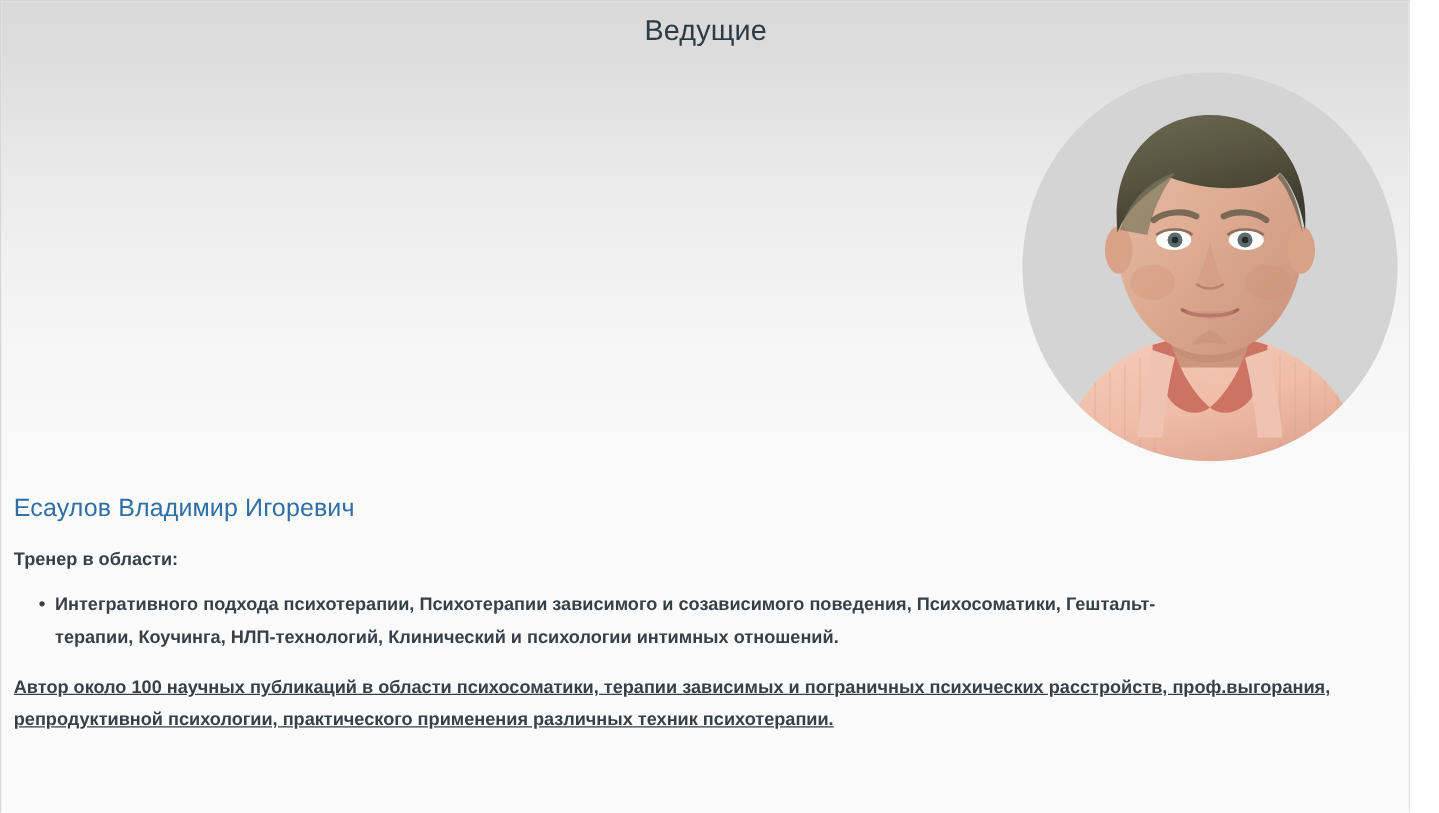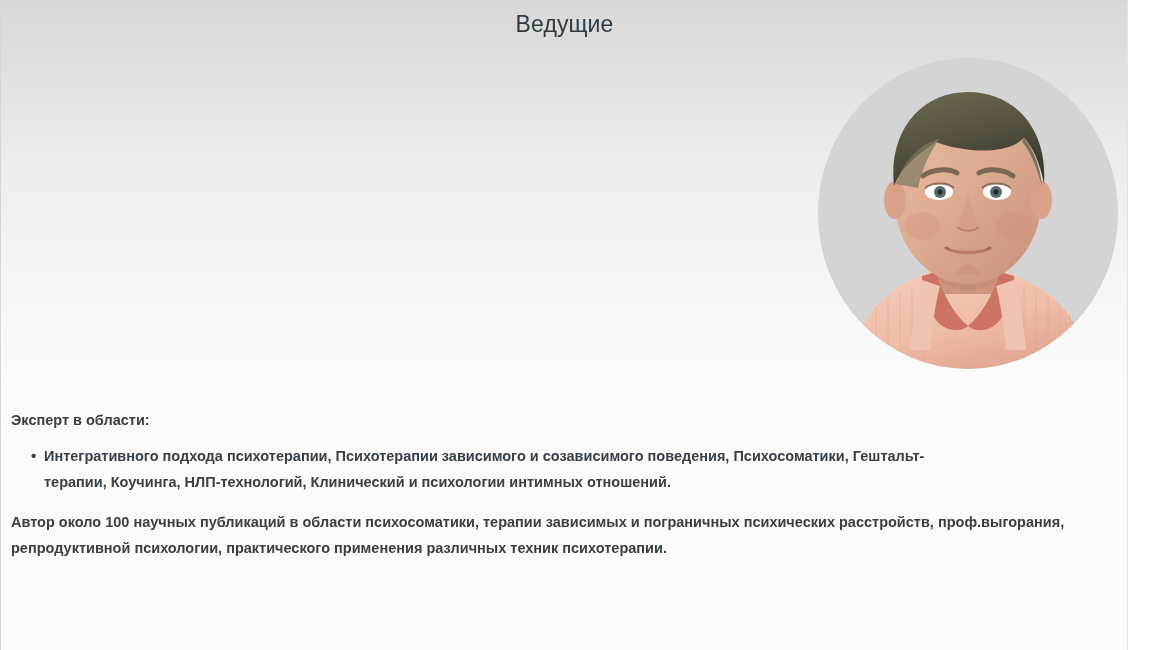--- a/index.html
+++ b/index.html
@@ -131,20 +131,21 @@
     color: #373f47;
     font-size: 15px;
   }
   .bio {
     margin: 14px 0 0 0;
     font-size: 14.5px;
     font-weight: 700;
     line-height: 26px;
     color: #373f47;
     padding-right: 2px;
+    text-decoration: underline;
   }
 </style>
 </head>
 <body>
 
 <div class="page">
 
   <div class="header">
     <h1 class="header-title">Ведущие</h1>
   </div>
@@ -228,20 +229,21 @@
 
           <ellipse cx="104" cy="168" rx="18" ry="14" fill="#cf9076" opacity="0.3"></ellipse>
           <ellipse cx="196" cy="168" rx="18" ry="14" fill="#cf9076" opacity="0.3"></ellipse>
           <path d="M150 206 C142 210 138 214 136 218 C144 216 156 216 164 218 C162 214 158 210 150 206 Z" fill="#c48a71" opacity="0.4"></path>
         </g>
       </svg>
     </div>
   </div>
 
   <div class="content">
-    <p class="expert-label">Эксперт в области:</p>
+    <p class="person-name">Есаулов Владимир Игоревич</p>
+    <p class="expert-label">Тренер в области:</p>
     <ul class="expert-list">
       <li>Интегративного подхода психотерапии, Психотерапии зависимого и созависимого поведения, Психосоматики, Гештальт-терапии, Коучинга, НЛП-технологий, Клинический и психологии интимных отношений.</li>
     </ul>
     <p class="bio">Автор около 100 научных публикаций в области психосоматики, терапии зависимых и пограничных психических расстройств, проф.выгорания, репродуктивной психологии, практического применения различных техник психотерапии.</p>
   </div>
 
 </div>
 
 </body></html>

